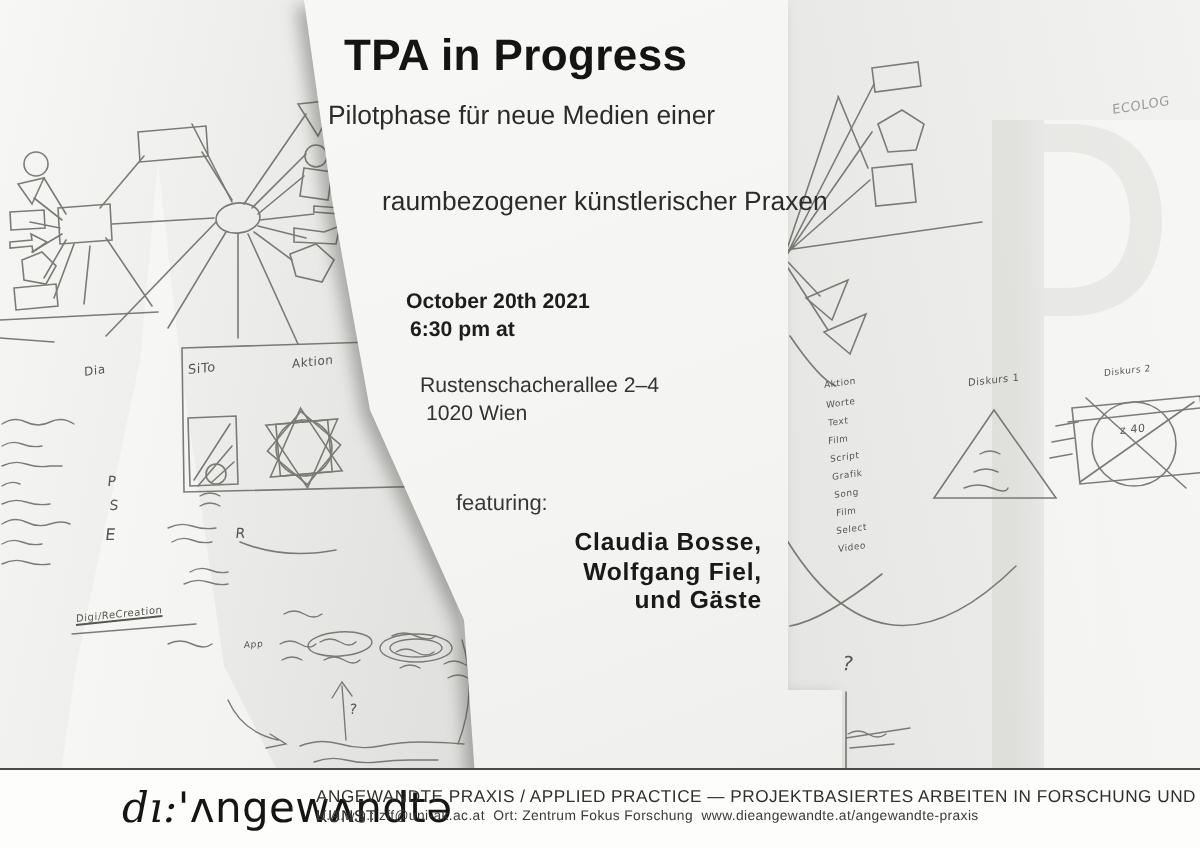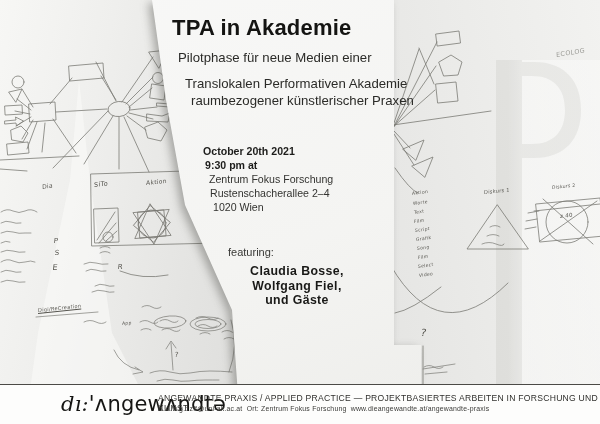--- a/index.html
+++ b/index.html
@@ -25,29 +25,29 @@
   
   .panel-wrap{position:absolute;inset:0;z-index:6;filter:drop-shadow(-4px 3px 4px rgba(60,60,56,.38));}
   .panel{position:absolute;inset:0;
     clip-path:polygon(152px 0,394px 0,394px 345px,421px 345px,421px 424px,240px 424px,232px 310px,185px 205px,166px 100px);
     background:linear-gradient(160deg,#f8f8f7 0%,#f4f4f2 55%,#ecece9 100%);}
   
   .content{position:absolute;inset:0;z-index:7;color:#1c1c1a;}
   .content span,.content h1,.content div{position:absolute;white-space:nowrap;}
   .t-title{left:172px;top:15px;margin:0;font-size:22px;font-weight:bold;letter-spacing:.2px;color:#141412;}
   .sub{font-size:13.2px;color:#2b2b28;}
-  .sub1{left:178px;top:50px}.sub2{left:185px;top:76px}.sub3{left:191px;top:93px}
+  .sub1{left:164px;top:50px}.sub2{left:185px;top:76px}.sub3{left:191px;top:93px}
   .evt{font-size:10.6px;color:#333330;}
   .evt.b{font-weight:bold;color:#1d1d1b;}
   .e1{left:203px;top:145px}.e2{left:205px;top:159px}.e3{left:209px;top:173px}
   .e4{left:210px;top:187px}.e5{left:213px;top:201px}
   .feat{left:228px;top:246px;font-size:11px;color:#383835;}
   .names{left:213px;top:264px;width:168px;text-align:center;font-weight:bold;
          font-size:12.3px;line-height:14.5px;letter-spacing:.4px;color:#191917;}
-  .names div{position:static;}
+  .names div{position:static;text-align:right;}
   
   .footer{position:absolute;left:0;top:384px;width:600px;height:40px;z-index:8;
           background:#fdfdfc;border-top:1.5px solid #4b4a46;box-sizing:border-box;}
   .logo{position:absolute;left:13px;top:7px;font-size:21px;color:#151513;
         font-family:"DejaVu Sans",sans-serif;letter-spacing:.2px;}
   .logo .ipa-prefix{font-family:"DejaVu Serif",serif;font-style:italic;margin-left:48px;}
   .foot-line{position:absolute;left:158px;color:#2f2f2c;}
   .foot-1{top:8px;font-size:8.6px;letter-spacing:.25px;}
   .foot-2{top:20px;font-size:6.9px;letter-spacing:.2px;color:#3a3a37;}
 </style>
@@ -189,28 +189,26 @@
       <span class="hw" style="left: 552px; top: 186px; font-size: 4.5px; transform: rotate(-6deg) skewX(-6deg);">Diskurs 2</span>
       <span class="hw" style="left: 560px; top: 214px; font-size: 5.5px; transform: rotate(-6deg) skewX(-6deg);">z 40</span>
       <span class="hw" style="left: 422px; top: 328px; font-size: 10px; transform: rotate(6deg) skewX(-6deg);">?</span>
     </div>
 
   <div class="panel-wrap">
     <div class="panel"></div>
   </div>
 
   <div class="content">
-    <h1 class="t-title">TPA in Akademie</h1>
+    <h1 class="t-title">TPA in Progress</h1>
     <span class="sub sub1">Pilotphase für neue Medien einer</span>
-    <span class="sub sub2">Translokalen Performativen Akademie</span>
     <span class="sub sub3">raumbezogener künstlerischer Praxen</span>
 
     <span class="evt b e1">October 20th 2021</span>
-    <span class="evt b e2">9:30 pm at</span>
-    <span class="evt e3">Zentrum Fokus Forschung</span>
+    <span class="evt b e2">6:30 pm at</span>
     <span class="evt e4">Rustenschacherallee 2–4</span>
     <span class="evt e5">1020 Wien</span>
 
     <span class="feat">featuring:</span>
     <div class="names">
       <div>Claudia Bosse,</div>
       <div>Wolfgang Fiel,</div>
       <div>und Gäste</div>
     </div>
   </div>

